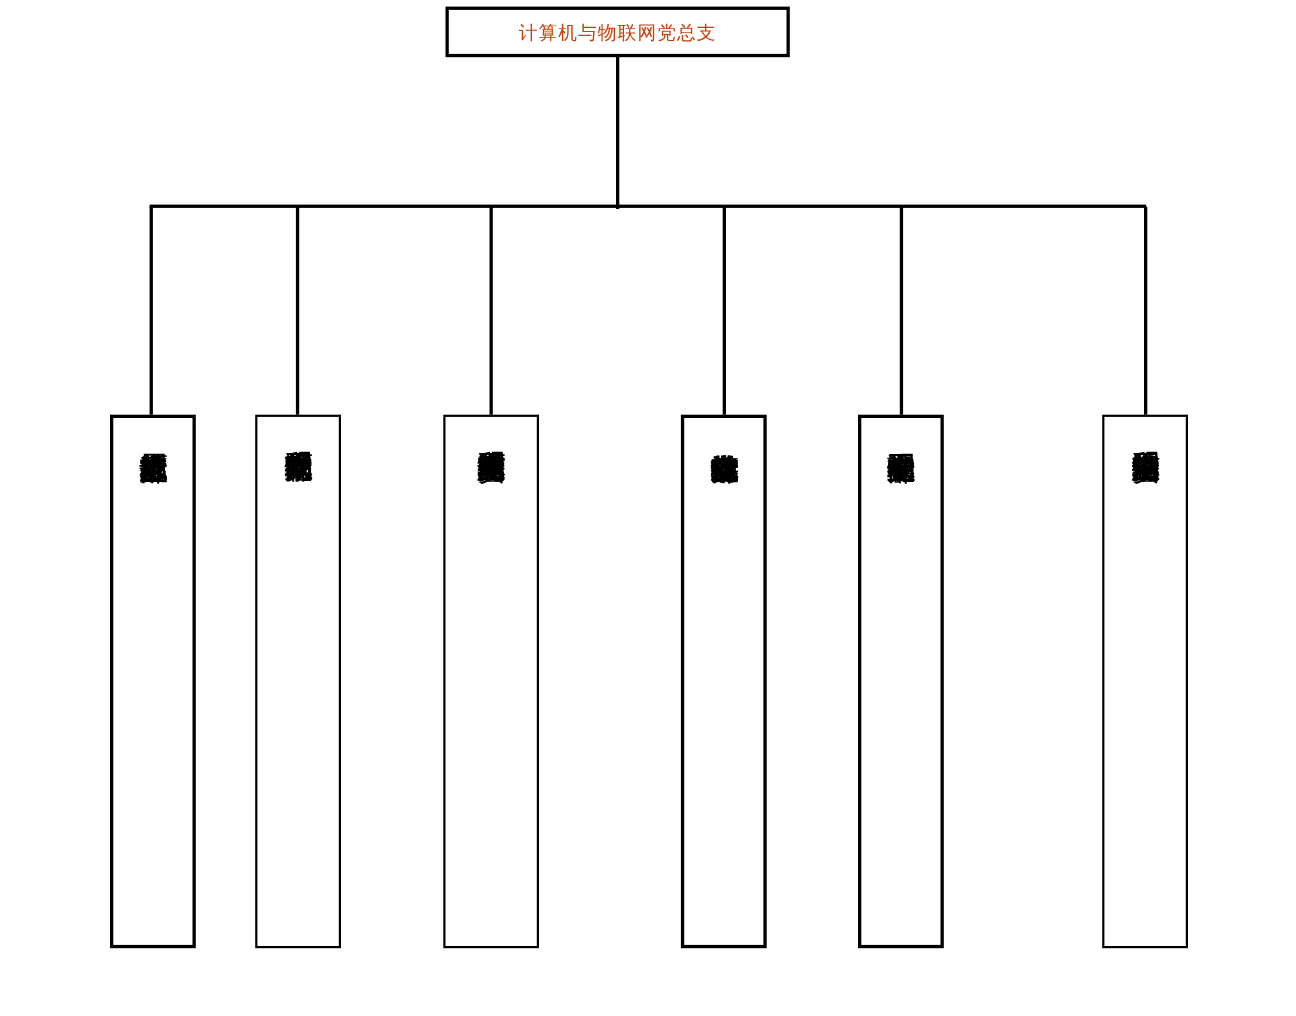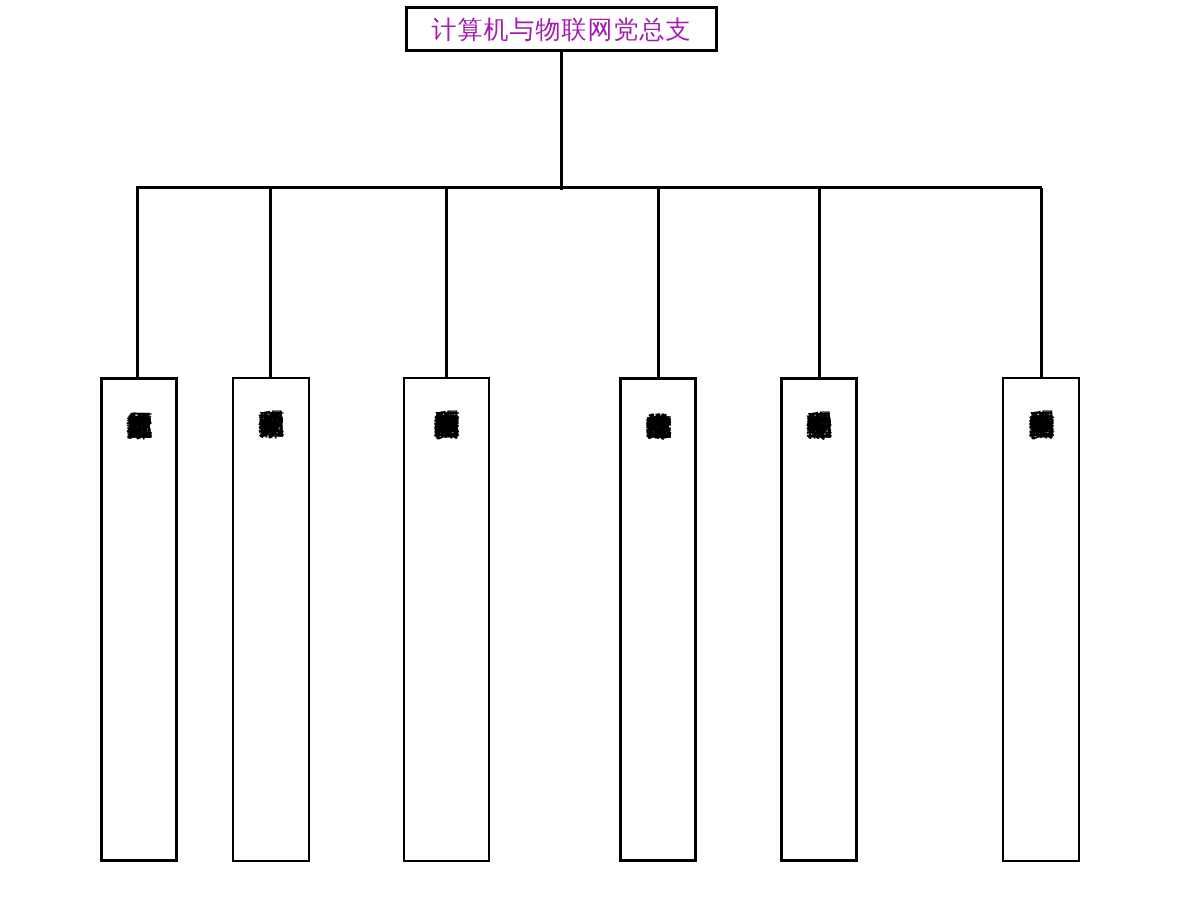--- a/index.html
+++ b/index.html
@@ -27,25 +27,25 @@
     width: 313px;
     height: 46px;
     border: 3px solid #000000;
     background: #ffffff;
     box-sizing: border-box;
     display: flex;
     align-items: center;
     justify-content: center;
   }
   .root-label {
-    font-size: 25px;
+    font-size: 17px;
     line-height: 1;
     letter-spacing: 1px;
     white-space: nowrap;
-    color: #a21caf;
+    color: #c2410c;
   }
 
   
   .conn {
     position: absolute;
     background: #000000;
   }
   .conn-stem {
     left: 560px;
     top: 50px;

